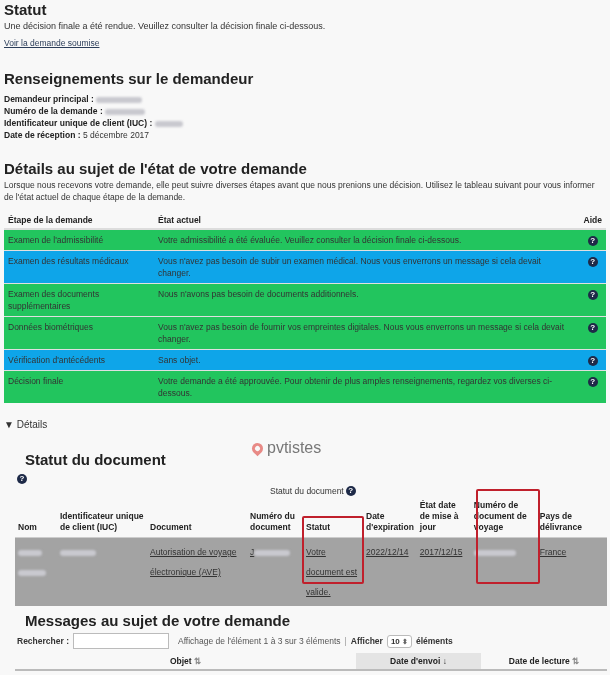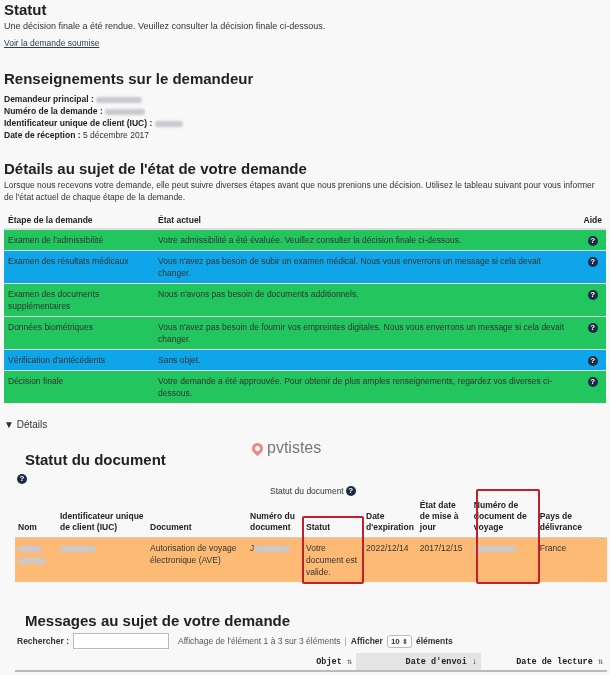--- a/index.html
+++ b/index.html
@@ -29,25 +29,25 @@
   .steps .c1 { width: 150px; }
   .steps .c3 { width: 24px; text-align: center; }
   .help-icon {
     display: inline-block; width: 10px; height: 10px; border-radius: 50%;
     background: #1e2a48; color: #fff; font-size: 8px; font-weight: bold;
     line-height: 10px; text-align: center; cursor: pointer;
   }
 
   .doc-table { position: absolute; left: 15px; top: 498px; width: 592px; font-size: 8.5px; }
   .doc-table th { text-align: left; font-weight: bold; color: #222; vertical-align: bottom; padding: 2px 3px 4px 3px; line-height: 11px; border-bottom: 1px solid #ccc; }
-  .doc-table td { padding: 4px 3px; vertical-align: top; line-height: 12px; background: #fdba74; }
+  .doc-table td { padding: 4px 3px; vertical-align: top; line-height: 20px; background: #a3a3a3; text-decoration: underline; }
   .hl-box { position: absolute; border: 2px solid #c0202c; border-radius: 2px; pointer-events: none; }
 
   .msg-table { position: absolute; left: 15px; top: 653px; width: 592px; font-size: 8.5px; }
-  .msg-table th { text-align: right; font-weight: bold; color: #222; padding: 3px 4px; height: 16px; border-bottom: 2px solid #bbb; font-family: Liberation Mono, monospace; }
+  .msg-table th { text-align: center; font-weight: bold; color: #222; padding: 3px 4px; height: 16px; border-bottom: 2px solid #bbb; }
   .msg-table th.sorted { background: #e4e4e4; }
 
   .search-input { width: 96px; height: 16px; border: 1px solid #bbb; background: #fff; font-size: 9px; }
   .select-box { display: inline-block; border: 1px solid #bbb; border-radius: 3px; background: #fff; height: 13px; padding: 0 3px; font-size: 8px; line-height: 11px; font-weight: bold; cursor: pointer; }
 </style>
 </head>
 <body>
 
 <h1 class="abs" style="left:4px;top:1px;">Statut</h1>
 <div class="abs para" style="left:4px;top:20px;">Une décision finale a été rendue. Veuillez consulter la décision finale ci-dessous.</div>

